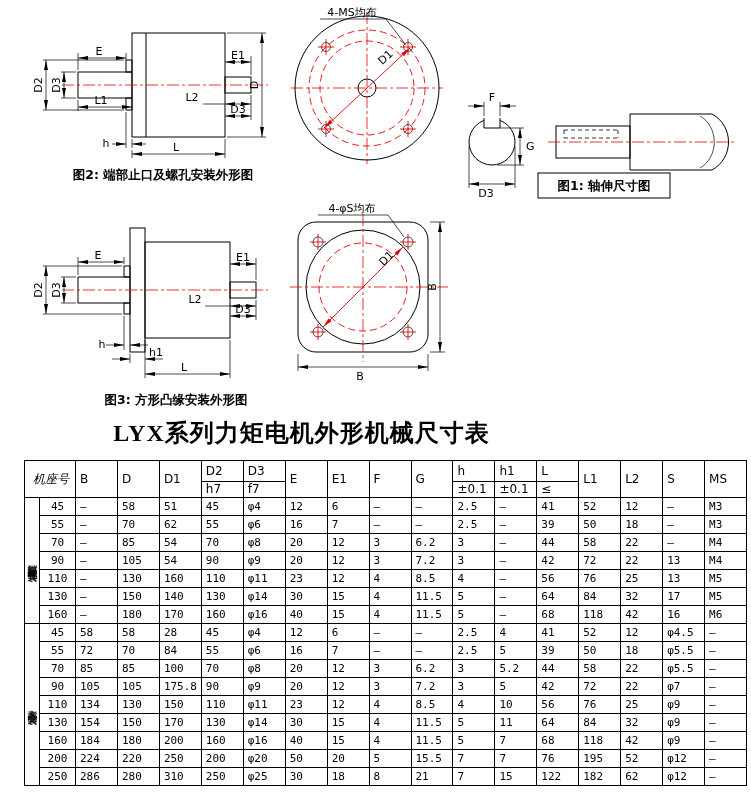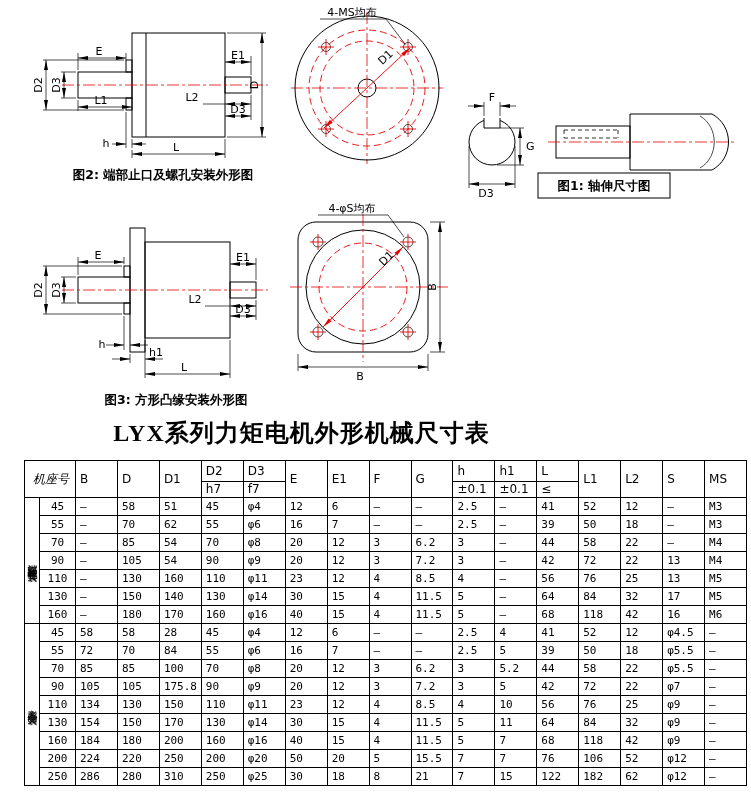--- a/index.html
+++ b/index.html
@@ -567,21 +567,21 @@
         <td>250</td>
         <td>200</td>
         <td>φ20</td>
         <td>50</td>
         <td>20</td>
         <td>5</td>
         <td>15.5</td>
         <td>7</td>
         <td>7</td>
         <td>76</td>
-        <td>106</td>
+        <td>195</td>
         <td>52</td>
         <td>φ12</td>
         <td>–</td>
       </tr>
       <tr>
         <td class="frame-col">250</td>
         <td>286</td>
         <td>280</td>
         <td>310</td>
         <td>250</td>

